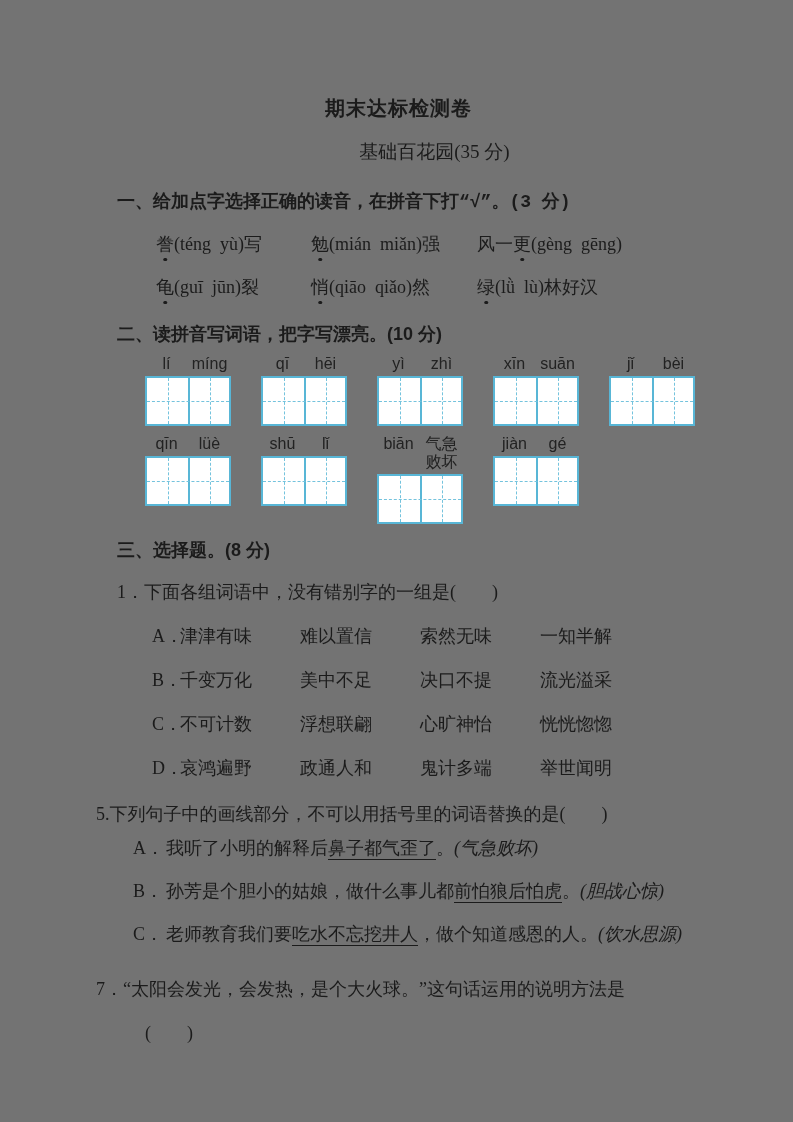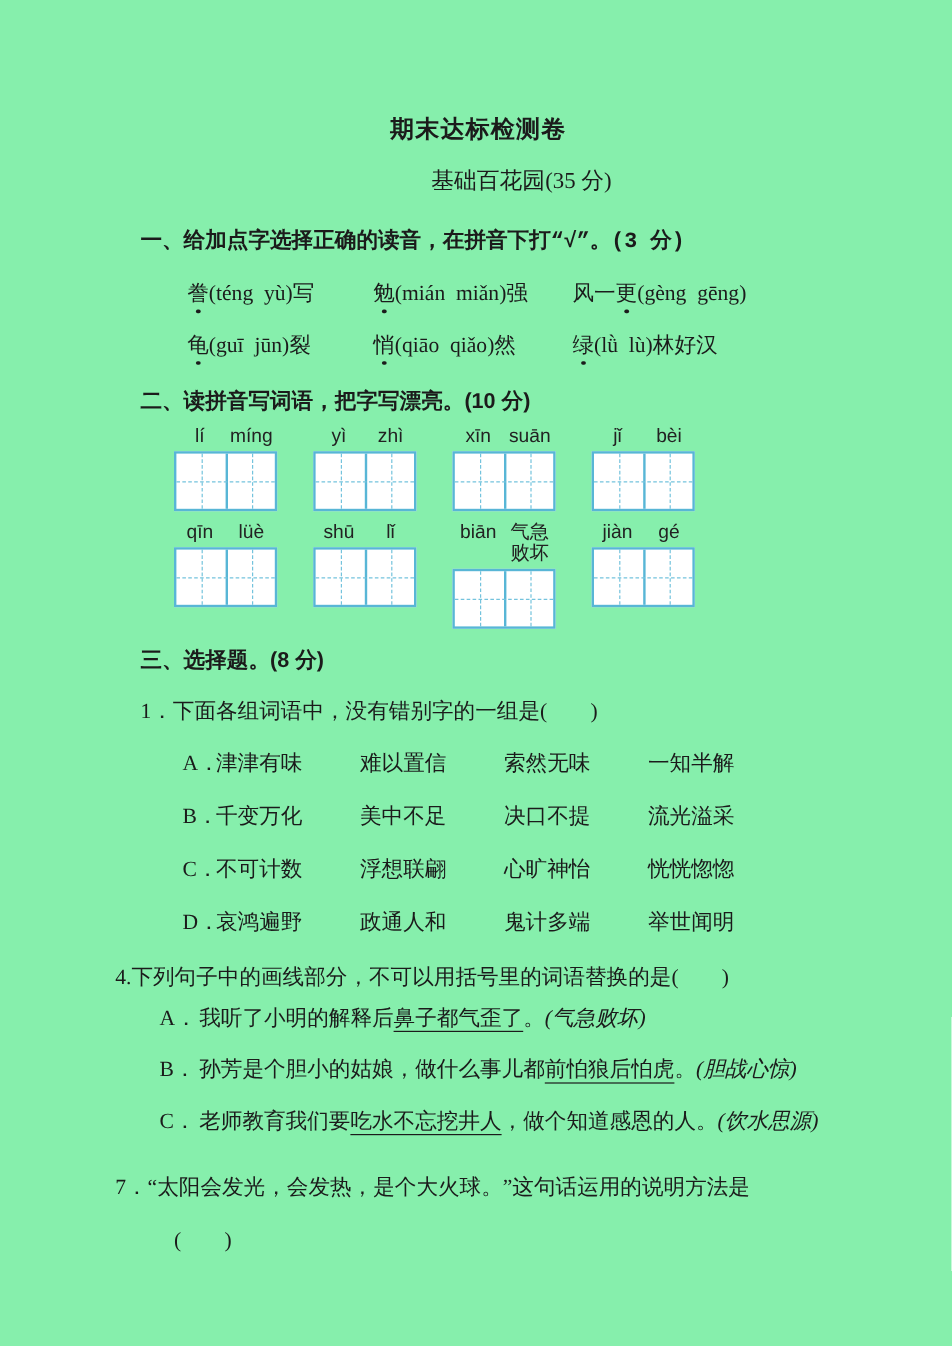--- a/index.html
+++ b/index.html
@@ -1,18 +1,18 @@
 <!DOCTYPE html>
 <html><head>
 <meta charset="utf-8">
 <style>
   html,body { margin:0; padding:0; background:#ffffff; }
   .page {
     position:relative; width:793px; height:1122px; overflow:hidden;
-    background:#86efac; box-sizing:border-box;
+    background:#737373; box-sizing:border-box;
     padding:96px 92px 0 96px;
     font-family:"Liberation Serif","DejaVu Serif",serif;
     color:#1b1b1b; font-size:18px;
   }
   .title {
     text-align:center; font-family:"Liberation Sans","DejaVu Sans",sans-serif;
     font-weight:700; font-size:20px; line-height:24px; letter-spacing:1px;
   }
   .subtitle {
     text-align:center; font-size:19px; line-height:24px; margin-top:20px;
@@ -94,20 +94,30 @@
           <span>lí</span>
           <span>míng</span>
         </div>
       <div class="tzg">
           <div class="cell"></div>
           <div class="cell"></div>
         </div>
     </div>
     <div class="wg">
       <div class="plabels">
+          <span>qī</span>
+          <span>hēi</span>
+        </div>
+      <div class="tzg">
+          <div class="cell"></div>
+          <div class="cell"></div>
+        </div>
+    </div>
+    <div class="wg">
+      <div class="plabels">
           <span>yì</span>
           <span>zhì</span>
         </div>
       <div class="tzg">
           <div class="cell"></div>
           <div class="cell"></div>
         </div>
     </div>
     <div class="wg">
       <div class="plabels">
@@ -200,21 +210,21 @@
     <span>恍恍惚惚</span>
   </div>
   <div class="q1opt">
     <span>D．</span>
     <span>哀鸿遍野</span>
     <span>政通人和</span>
     <span>鬼计多端</span>
     <span>举世闻明</span>
   </div>
 
-  <div class="stem q2stem">4.下列句子中的画线部分，不可以用括号里的词语替换的是(　　)</div>
+  <div class="stem q2stem">5.下列句子中的画线部分，不可以用括号里的词语替换的是(　　)</div>
 
   <div class="q2opt">
     <span class="olabel">A．</span>
     <span class="otext"><span>我听了小明的解释后</span><span class="ul">鼻子都气歪了</span><span>。</span><span class="kai">(气急败坏)</span></span>
   </div>
   <div class="q2opt">
     <span class="olabel">B．</span>
     <span class="otext"><span>孙芳是个胆小的姑娘，做什么事儿都</span><span class="ul">前怕狼后怕虎</span><span>。</span><span class="kai">(胆战心惊)</span></span>
   </div>
   <div class="q2opt">

